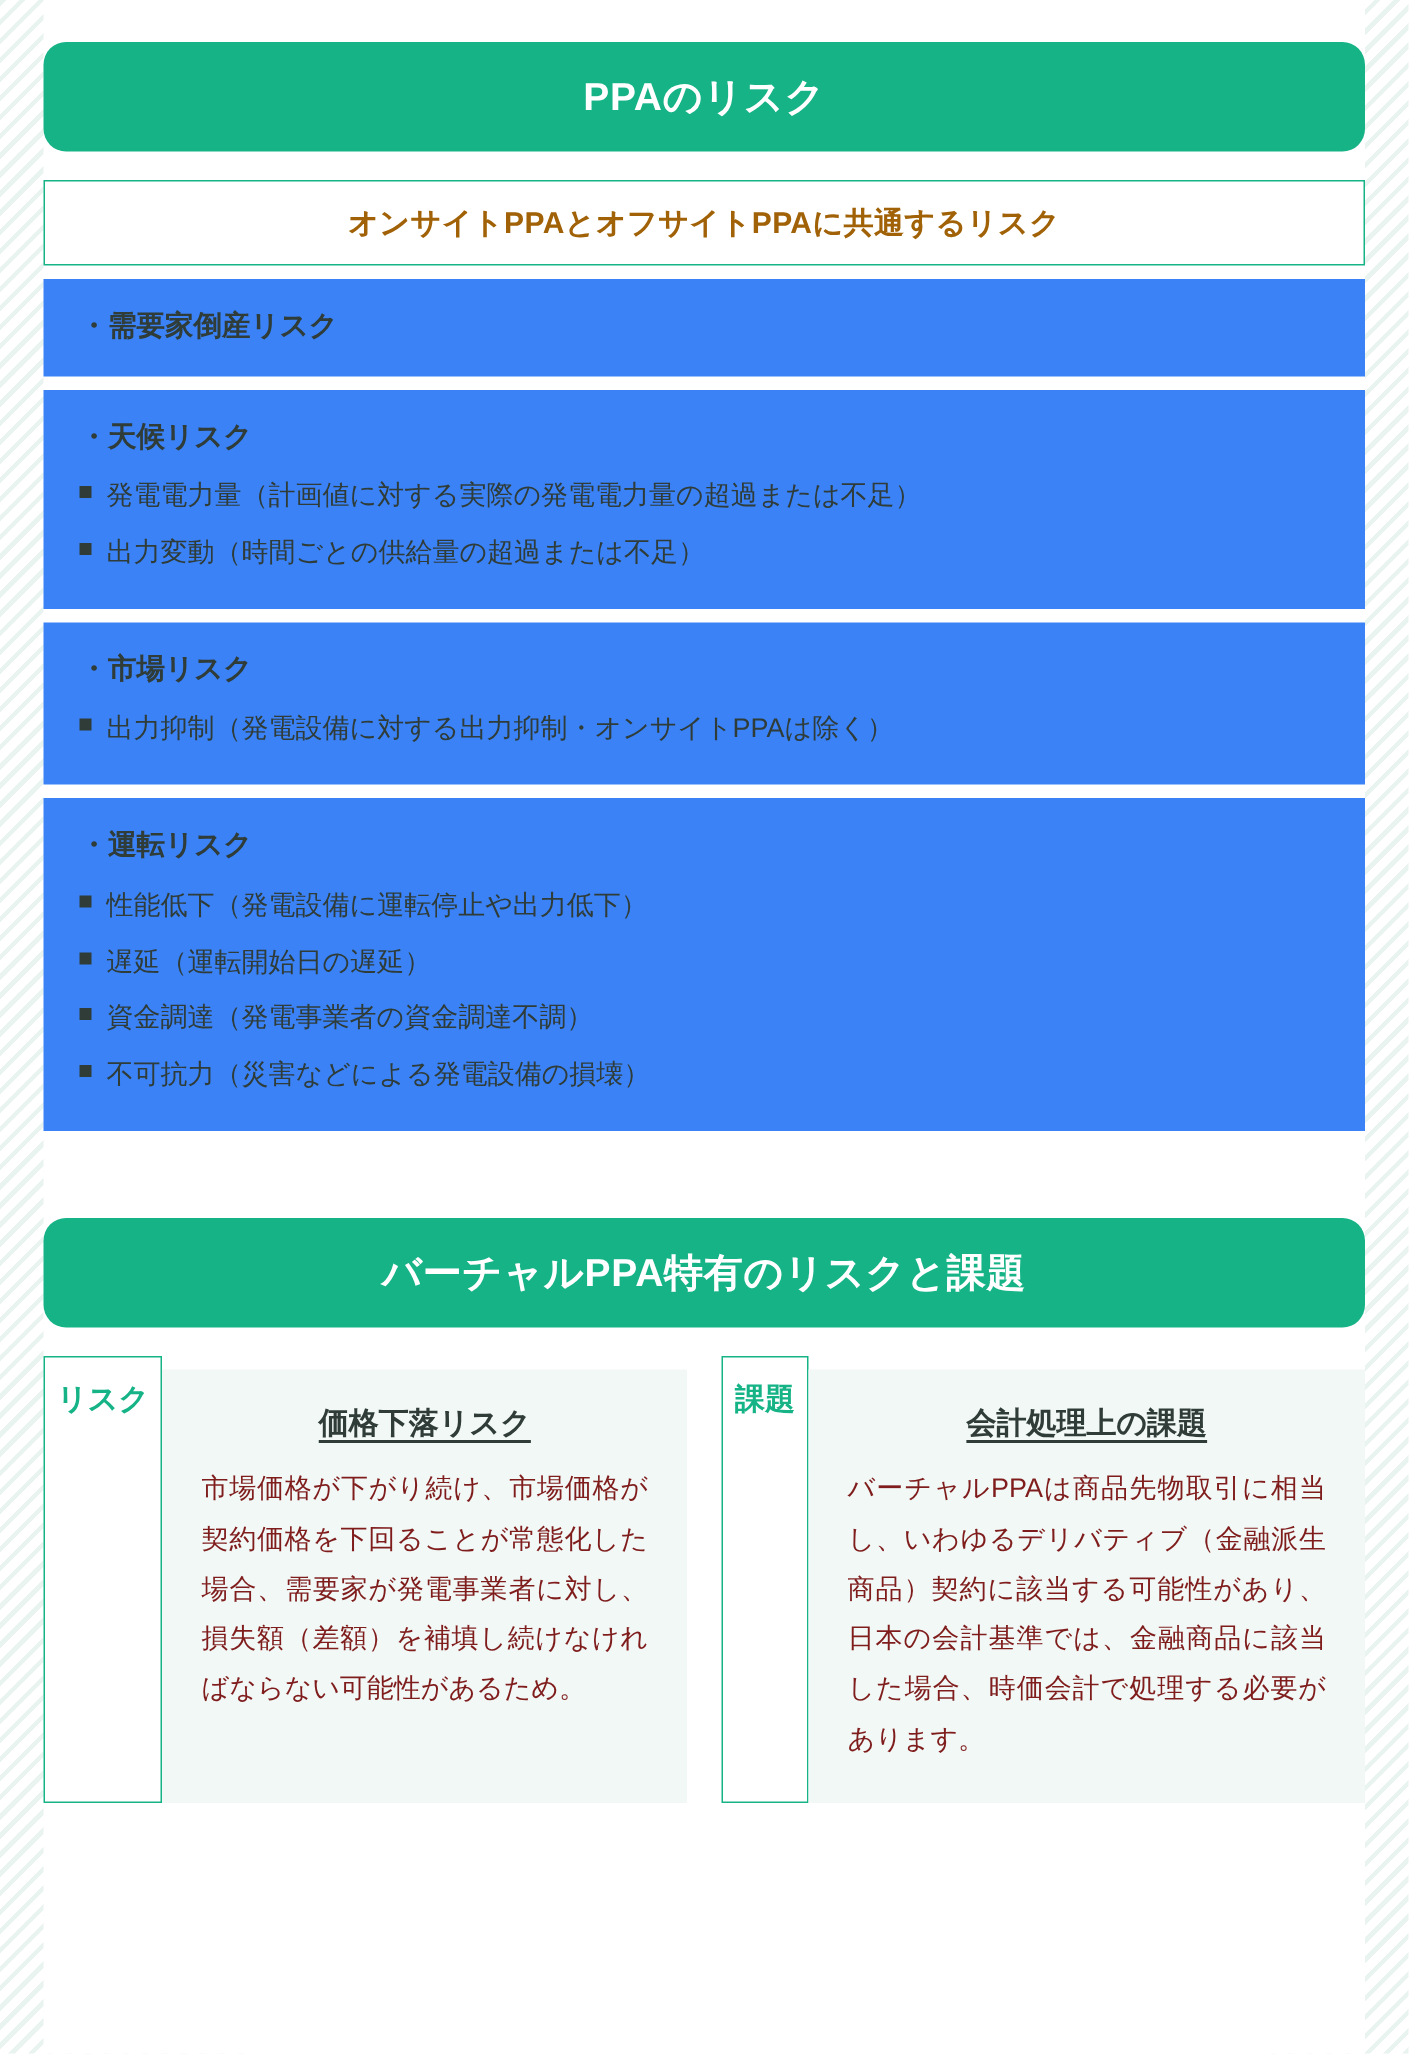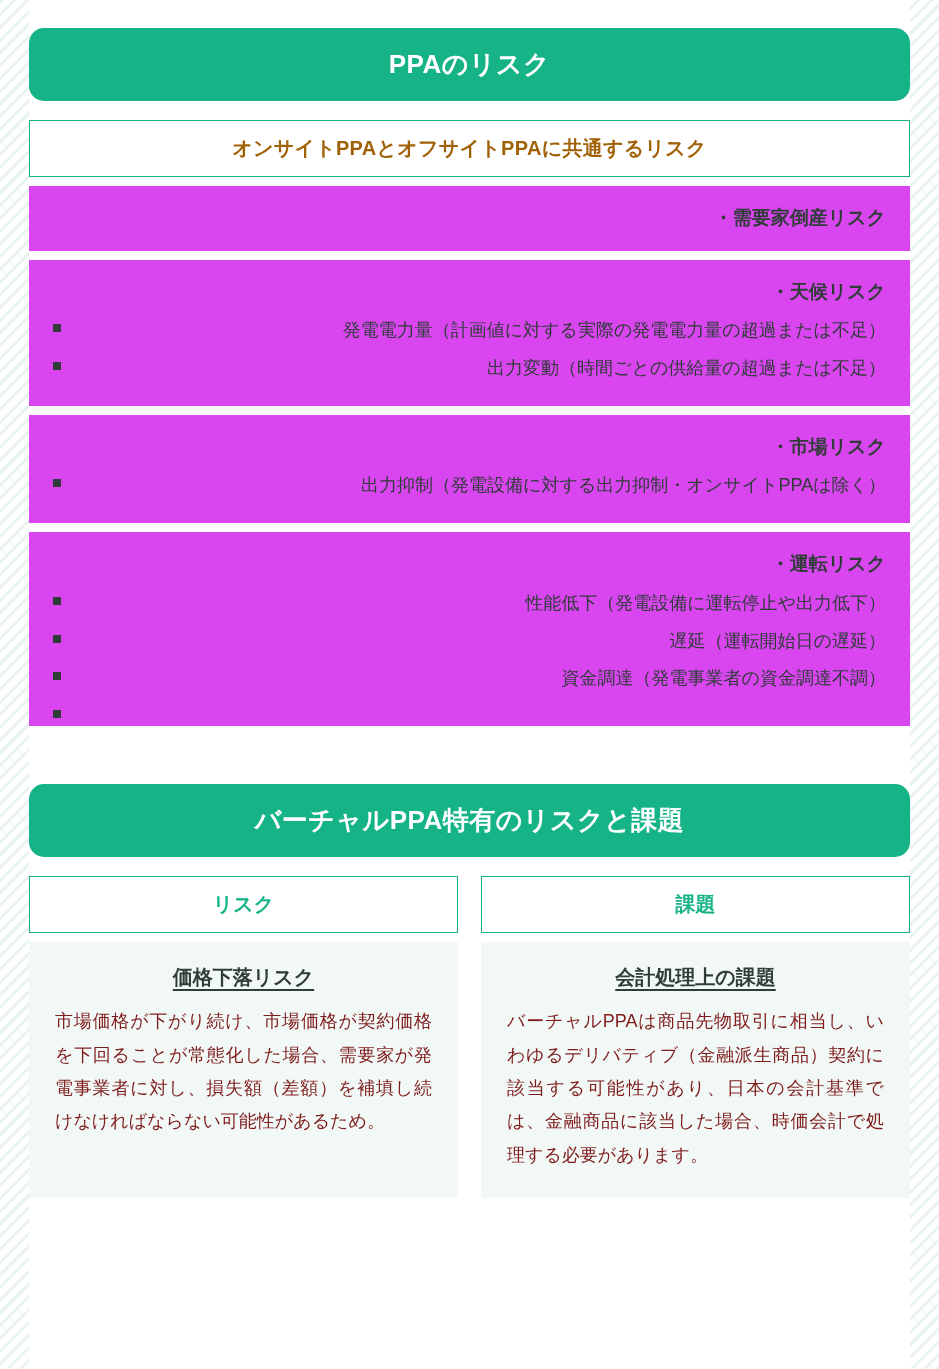--- a/index.html
+++ b/index.html
@@ -59,24 +59,23 @@
     font-weight: bold;
     text-align: center;
     padding: 14px 10px;
     margin-top: 19px;
     background: #ffffff;
     letter-spacing: 0.3px;
   }
 
   
   .risk-block {
-    background: #d946ef;
+    background: #3b82f6;
     margin-top: 9px;
     padding: 18px 24px 18px 24px;
-    text-align: right;
   }
   .risk-title {
     font-size: 19px;
     font-weight: bold;
     color: #2f3c38;
     line-height: 1.5;
   }
   .risk-items {
     margin: 6px 0 0 0;
     padding: 0;
@@ -99,21 +98,21 @@
   }
 
   .gap { height: 58px; }
 
   
   .two-col {
     display: flex;
     gap: 23px;
     margin-top: 19px;
   }
-  .col { flex: 1; display: flex; flex-direction: column; }
+  .col { flex: 1; display: flex; flex-direction: row; }
   .col-head {
     border: 1.5px solid #16b387;
     color: #16b387;
     font-size: 20px;
     font-weight: bold;
     text-align: center;
     padding: 14px 8px;
     background: #ffffff;
   }
   .col-body {
@@ -168,21 +167,21 @@
         <li><span class="sq"></span><span>出力抑制（発電設備に対する出力抑制・オンサイトPPAは除く）</span></li>
       </ul>
     </div>
 
     <div class="risk-block">
       <div class="risk-title">・運転リスク</div>
       <ul class="risk-items">
         <li><span class="sq"></span><span>性能低下（発電設備に運転停止や出力低下）</span></li>
         <li><span class="sq"></span><span>遅延（運転開始日の遅延）</span></li>
         <li><span class="sq"></span><span>資金調達（発電事業者の資金調達不調）</span></li>
-        <li><span class="sq"></span></li>
+        <li><span class="sq"></span><span>不可抗力（災害などによる発電設備の損壊）</span></li>
       </ul>
     </div>
 
     <div class="gap"></div>
 
     <div class="section-header">バーチャルPPA特有のリスクと課題</div>
 
     <div class="two-col">
       <div class="col">
         <div class="col-head">リスク</div>

